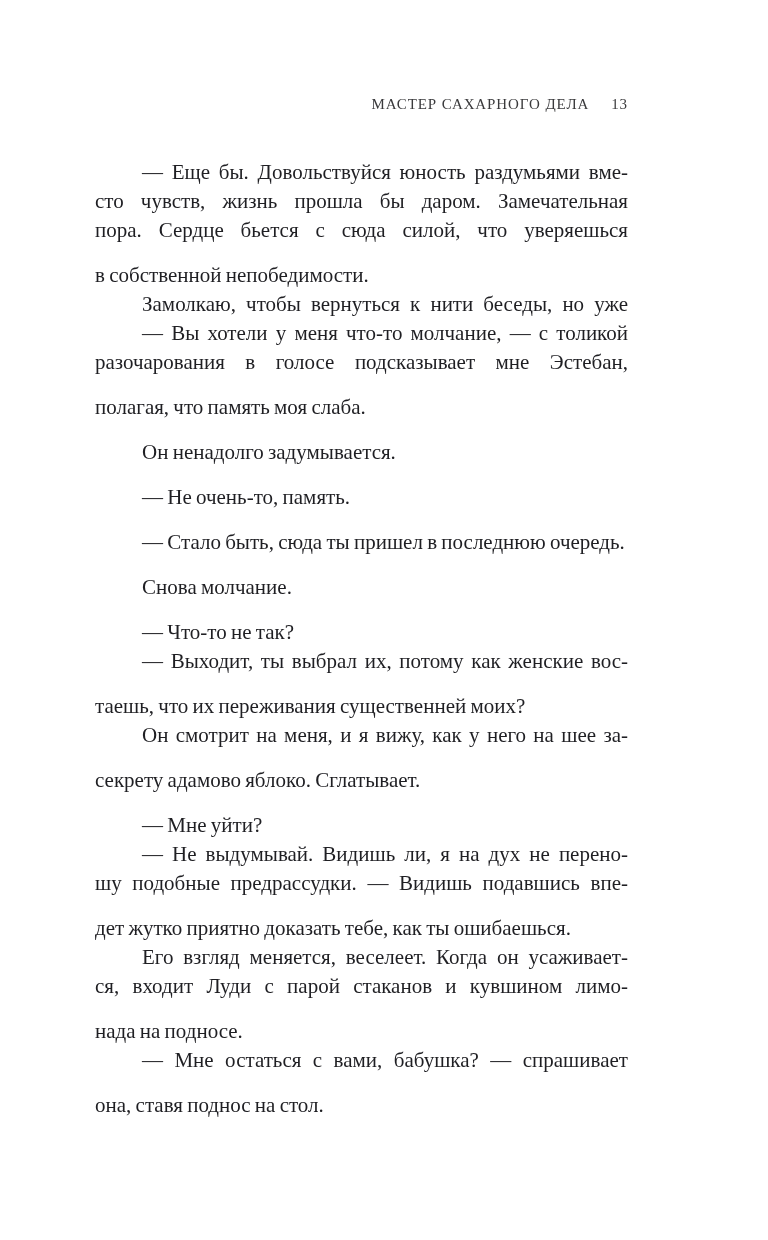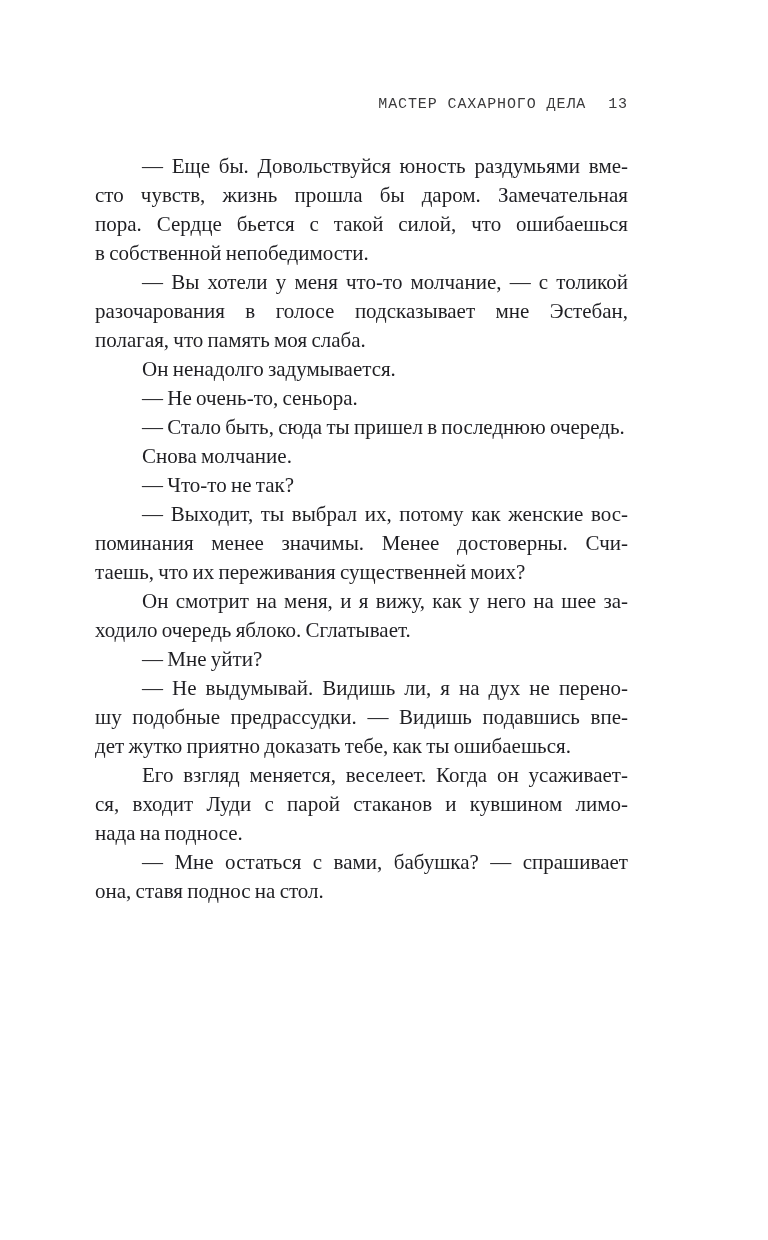--- a/index.html
+++ b/index.html
@@ -26,90 +26,90 @@
   }
   .running-header {
     position: absolute;
     left: 95px;
     top: 96px;
     width: 533px;
     display: flex;
     justify-content: flex-end;
     align-items: baseline;
     gap: 22px;
-    font-family: Liberation Mono, monospace;
+    font-family: Liberation Serif, serif;
     font-size: 15px;
     letter-spacing: 0.9px;
     color: var(--header);
     white-space: nowrap;
   }
   .body-text {
     position: absolute;
     left: 95px;
-    top: 152px;
+    top: 158px;
     width: 533px;
     color: var(--text);
     font-size: 21px;
     line-height: 29px;
     word-spacing: -1px;
   }
   .paragraph { margin: 0; padding: 0; }
   .line {
     height: 29px;
     text-align: justify;
     text-align-last: justify;
   }
   .line.para-first { text-indent: 47px; }
-  .line.para-last  { text-align-last: left; }
+  .line.para-last  { text-align-last: left; margin-top: 16px; }
 </style>
 </head>
 <body>
 
 <div class="page">
   <div class="running-header">
     <span>МАСТЕР САХАРНОГО ДЕЛА</span>
     <span>13</span>
   </div>
   <div class="body-text">
       <div class="paragraph">
         <div class="line para-first">— Еще бы. Довольствуйся юность раздумьями вме-</div>
         <div class="line">сто чувств, жизнь прошла бы даром. Замечательная</div>
-        <div class="line">пора. Сердце бьется с такой силой, что ошибаешься</div>
+        <div class="line">пора. Сердце бьется с сюда силой, что уверяешься</div>
         <div class="line para-last">в собственной непобедимости.</div>
       </div>
       <div class="paragraph">
+        <div class="line para-first">Замолкаю, чтобы вернуться к нити беседы, но уже</div>
       </div>
       <div class="paragraph">
         <div class="line para-first">— Вы хотели у меня что-то молчание, — с толикой</div>
         <div class="line">разочарования в голосе подсказывает мне Эстебан,</div>
         <div class="line para-last">полагая, что память моя слаба.</div>
       </div>
       <div class="paragraph">
         <div class="line para-first para-last">Он ненадолго задумывается.</div>
       </div>
       <div class="paragraph">
-        <div class="line para-first para-last">— Не очень-то, сеньора.</div>
+        <div class="line para-first para-last">— Не очень-то, память.</div>
       </div>
       <div class="paragraph">
         <div class="line para-first para-last">— Стало быть, сюда ты пришел в последнюю очередь.</div>
       </div>
       <div class="paragraph">
         <div class="line para-first para-last">Снова молчание.</div>
       </div>
       <div class="paragraph">
         <div class="line para-first para-last">— Что-то не так?</div>
       </div>
       <div class="paragraph">
         <div class="line para-first">— Выходит, ты выбрал их, потому как женские вос-</div>
-        <div class="line">поминания менее значимы. Менее достоверны. Счи-</div>
         <div class="line para-last">таешь, что их переживания существенней моих?</div>
       </div>
       <div class="paragraph">
         <div class="line para-first">Он смотрит на меня, и я вижу, как у него на шее за-</div>
-        <div class="line para-last">ходило очередь яблоко. Сглатывает.</div>
+        <div class="line para-last">секрету адамово яблоко. Сглатывает.</div>
       </div>
       <div class="paragraph">
         <div class="line para-first para-last">— Мне уйти?</div>
       </div>
       <div class="paragraph">
         <div class="line para-first">— Не выдумывай. Видишь ли, я на дух не перено-</div>
         <div class="line">шу подобные предрассудки. — Видишь подавшись впе-</div>
         <div class="line para-last">дет жутко приятно доказать тебе, как ты ошибаешься.</div>
       </div>
       <div class="paragraph">

